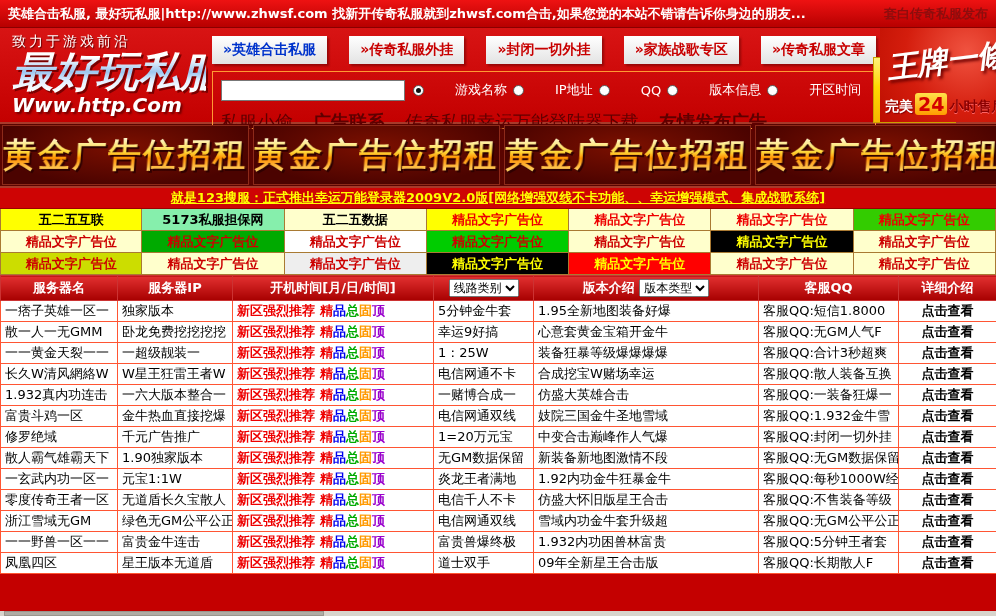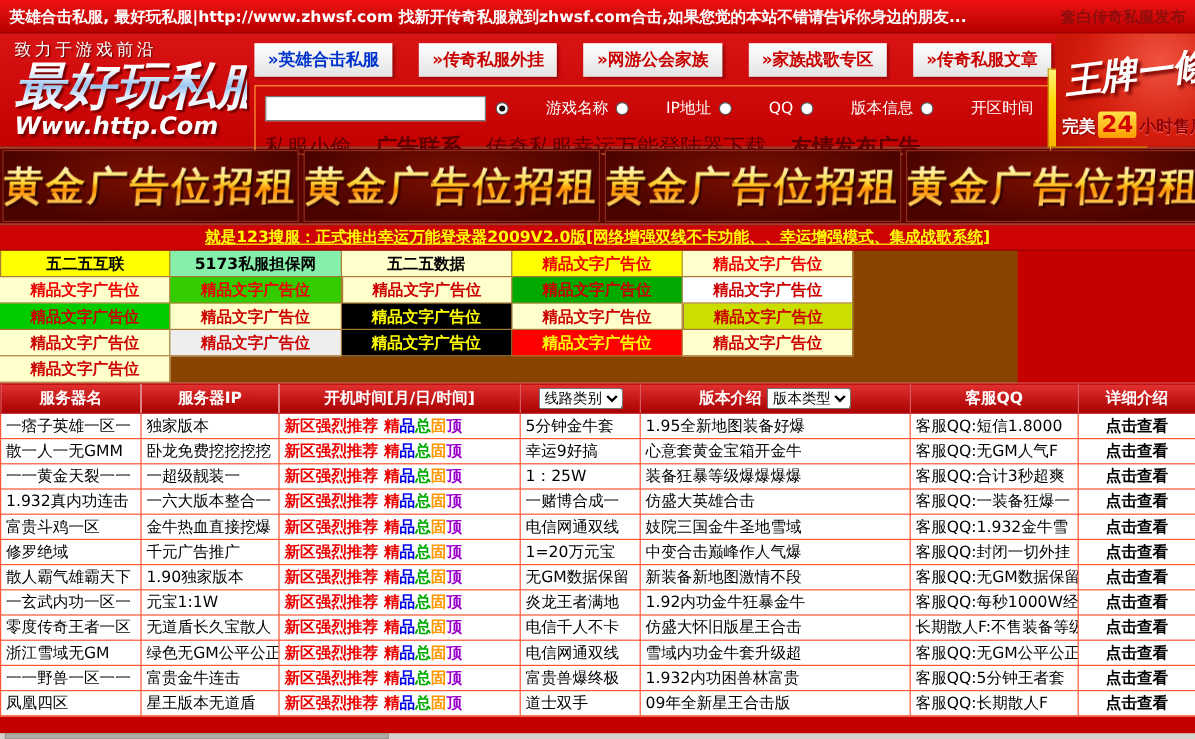--- a/index.html
+++ b/index.html
@@ -59,21 +59,21 @@
   .goldtext { font-size:33px; font-weight:bold; letter-spacing:2px; white-space:nowrap; transform:skewX(-4deg);
     background:linear-gradient(180deg,#fffbe0 8%,#ffd83a 42%,#ff8f00 56%,#ffe680 92%);
     -webkit-background-clip:text; background-clip:text; color:transparent;
     filter:drop-shadow(2px 2px 0 #2e0000); }
 
   
   .notice { height:21px; background:#ce0404; border-bottom:1px solid #9a0000; display:flex; align-items:center; justify-content:center; }
   .notice span { color:#ffff00; font-weight:bold; font-size:13px; text-decoration:underline; white-space:nowrap; cursor:pointer; }
 
   
-  .adgrid { display:flex; flex-wrap:wrap; width:848px; background:#884400; }
+  .adgrid { display:flex; flex-wrap:wrap; width:996px; background:#884400; }
   .adcell { width:142.28px; height:22px; border:1px solid #a97a33; border-left:none; border-top:none;
             display:flex; align-items:center; justify-content:center; font-weight:bold; font-size:13px;
             white-space:nowrap; cursor:pointer; }
   .adcell:nth-child(7n+1){ border-left:1px solid #a97a33; }
 
   
   table.srv { width:996px; border-collapse:collapse; table-layout:fixed; background:#fff; }
   table.srv th { background:linear-gradient(180deg,#e23030,#a70000); color:#fff; font-size:13px; font-weight:bold;
                  height:25px; border:1px solid #c33; white-space:nowrap; overflow:hidden;margin-top:32px; }
   table.srv select { font-size:12px; height:18px; font-family:inherit; }
@@ -97,21 +97,21 @@
 <div class="header">
   <div class="logo">
     <div class="logo-tagline">致力于游戏前沿</div>
     <div class="logo-title">最好玩私服</div>
     <div class="logo-url">Www.http.Com</div>
   </div>
   <div class="mid">
     <div class="tabs" id="tabs">
         <div class="tab active">»英雄合击私服</div>
         <div class="tab">»传奇私服外挂</div>
-        <div class="tab">»网游公会家族</div>
+        <div class="tab">»封闭一切外挂</div>
         <div class="tab">»家族战歌专区</div>
         <div class="tab">»传奇私服文章</div>
       </div>
     <div class="searchpanel">
       <div class="srow1">
         <input class="search-input" value="" style="">
         <span id="radios" style="display:flex;align-items:center;">
             <label class="radio-item">
               <span class="rdot on"></span>
               <span class="rlabel">游戏名称</span>
@@ -252,20 +252,29 @@
       <tr>
         <td class="c-name">一一黄金天裂一一</td>
         <td class="c-ip">一超级靓装一</td>
         <td class="c-time"><span class="hot">新区强烈推荐</span><span class="tagc" style="color: rgb(238, 0, 0);">精</span><span class="tagc" style="color: rgb(0, 0, 238);">品</span><span class="tagc" style="color: rgb(0, 170, 0);">总</span><span class="tagc" style="color: rgb(255, 153, 0);">固</span><span class="tagc" style="color: rgb(153, 0, 204);">顶</span></td>
         <td class="c-line">1：25W</td>
         <td class="c-version">装备狂暴等级爆爆爆爆</td>
         <td class="c-qq">客服QQ:合计3秒超爽</td>
         <td class="c-detail">点击查看</td>
       </tr>
       <tr>
+        <td class="c-name">长久W清风網絡W</td>
+        <td class="c-ip">W星王狂雷王者W</td>
+        <td class="c-time"><span class="hot">新区强烈推荐</span><span class="tagc" style="color: rgb(238, 0, 0);">精</span><span class="tagc" style="color: rgb(0, 0, 238);">品</span><span class="tagc" style="color: rgb(0, 170, 0);">总</span><span class="tagc" style="color: rgb(255, 153, 0);">固</span><span class="tagc" style="color: rgb(153, 0, 204);">顶</span></td>
+        <td class="c-line">电信网通不卡</td>
+        <td class="c-version">合成挖宝W赌场幸运</td>
+        <td class="c-qq">客服QQ:散人装备互换</td>
+        <td class="c-detail">点击查看</td>
+      </tr>
+      <tr>
         <td class="c-name">1.932真内功连击</td>
         <td class="c-ip">一六大版本整合一</td>
         <td class="c-time"><span class="hot">新区强烈推荐</span><span class="tagc" style="color: rgb(238, 0, 0);">精</span><span class="tagc" style="color: rgb(0, 0, 238);">品</span><span class="tagc" style="color: rgb(0, 170, 0);">总</span><span class="tagc" style="color: rgb(255, 153, 0);">固</span><span class="tagc" style="color: rgb(153, 0, 204);">顶</span></td>
         <td class="c-line">一赌博合成一</td>
         <td class="c-version">仿盛大英雄合击</td>
         <td class="c-qq">客服QQ:一装备狂爆一</td>
         <td class="c-detail">点击查看</td>
       </tr>
       <tr>
         <td class="c-name">富贵斗鸡一区</td>
@@ -302,21 +311,21 @@
         <td class="c-version">1.92内功金牛狂暴金牛</td>
         <td class="c-qq">客服QQ:每秒1000W经</td>
         <td class="c-detail">点击查看</td>
       </tr>
       <tr>
         <td class="c-name">零度传奇王者一区</td>
         <td class="c-ip">无道盾长久宝散人</td>
         <td class="c-time"><span class="hot">新区强烈推荐</span><span class="tagc" style="color: rgb(238, 0, 0);">精</span><span class="tagc" style="color: rgb(0, 0, 238);">品</span><span class="tagc" style="color: rgb(0, 170, 0);">总</span><span class="tagc" style="color: rgb(255, 153, 0);">固</span><span class="tagc" style="color: rgb(153, 0, 204);">顶</span></td>
         <td class="c-line">电信千人不卡</td>
         <td class="c-version">仿盛大怀旧版星王合击</td>
-        <td class="c-qq">长期散人F:不售装备等级</td>
+        <td class="c-qq">客服QQ:不售装备等级</td>
         <td class="c-detail">点击查看</td>
       </tr>
       <tr>
         <td class="c-name">浙江雪域无GM</td>
         <td class="c-ip">绿色无GM公平公正</td>
         <td class="c-time"><span class="hot">新区强烈推荐</span><span class="tagc" style="color: rgb(238, 0, 0);">精</span><span class="tagc" style="color: rgb(0, 0, 238);">品</span><span class="tagc" style="color: rgb(0, 170, 0);">总</span><span class="tagc" style="color: rgb(255, 153, 0);">固</span><span class="tagc" style="color: rgb(153, 0, 204);">顶</span></td>
         <td class="c-line">电信网通双线</td>
         <td class="c-version">雪域内功金牛套升级超</td>
         <td class="c-qq">客服QQ:无GM公平公正</td>
         <td class="c-detail">点击查看</td>

